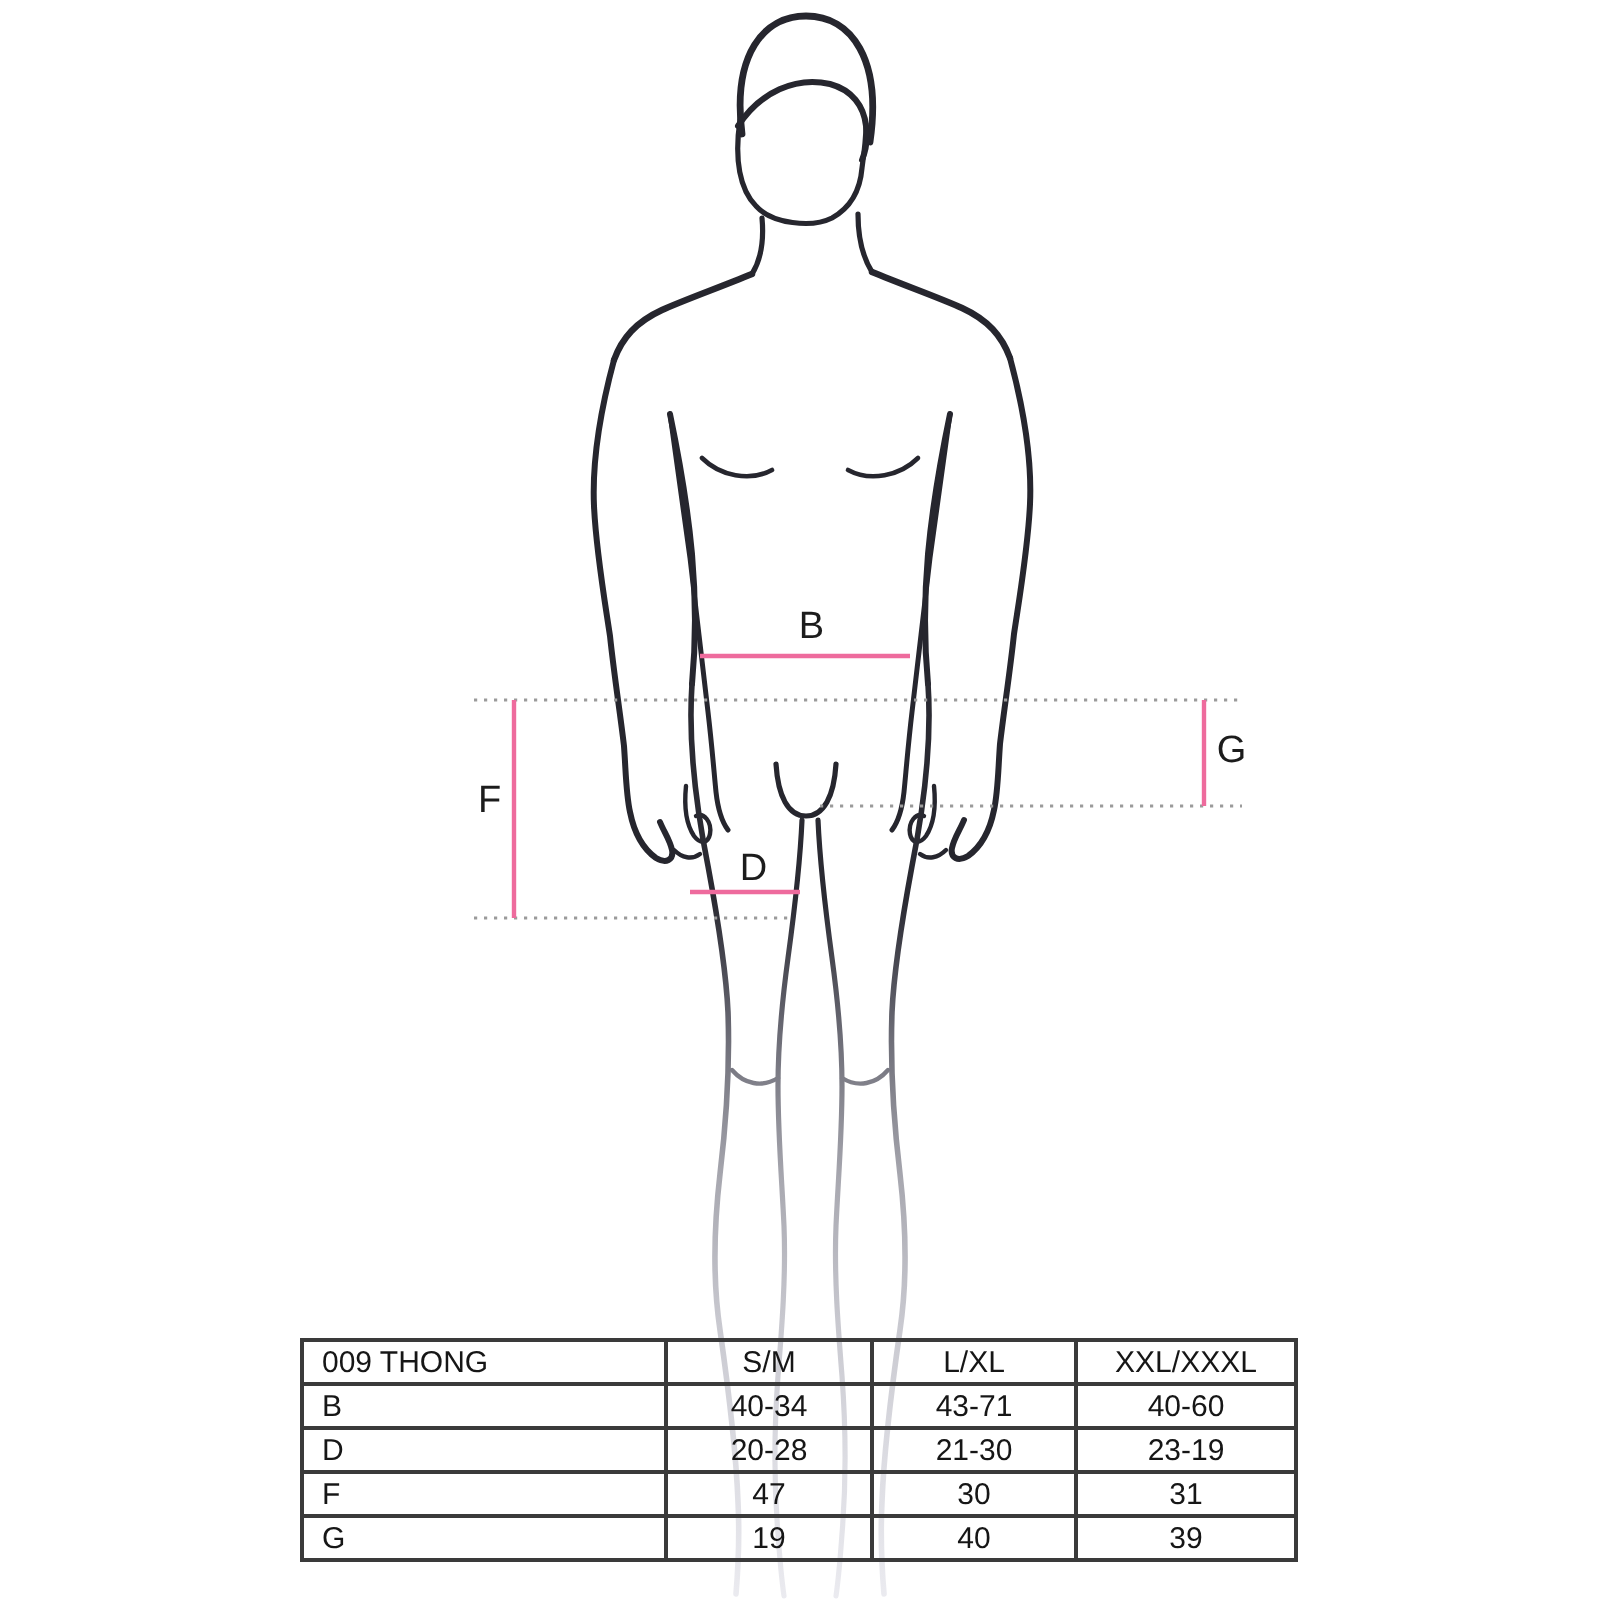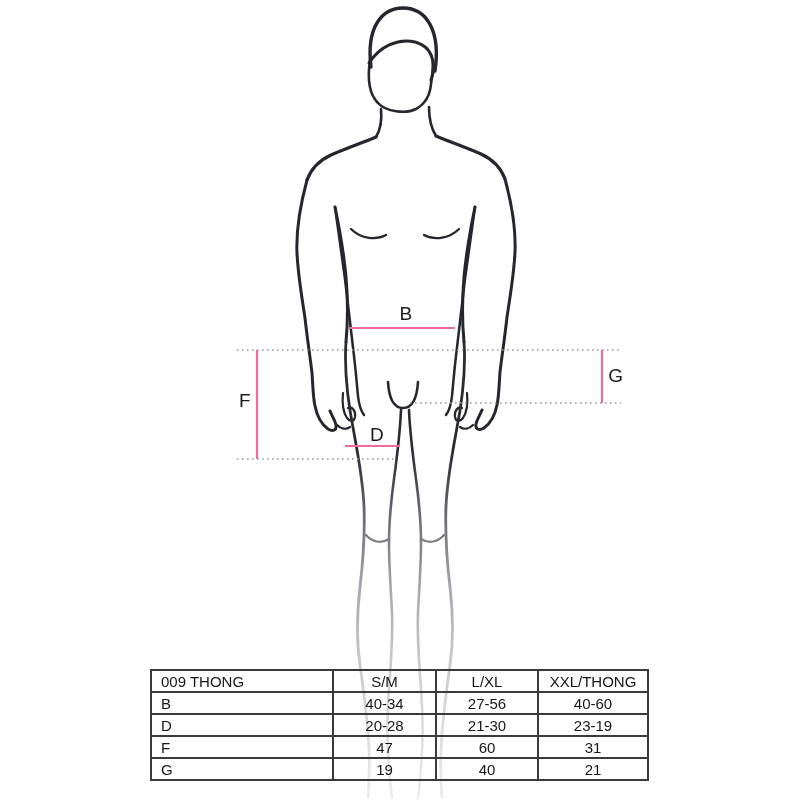--- a/index.html
+++ b/index.html
@@ -127,41 +127,41 @@
       <col style="width:182px">
         <col style="width:103px">
         <col style="width:102px">
         <col style="width:110px">
     </colgroup>
     <tbody>
       <tr>
         <td class="rowlabel">009 THONG</td>
         <td>S/M</td>
         <td>L/XL</td>
-        <td>XXL/THONG</td>
+        <td>XXL/XXXL</td>
       </tr>
       <tr>
         <td class="rowlabel">B</td>
         <td>40-34</td>
-        <td>27-56</td>
+        <td>43-71</td>
         <td>40-60</td>
       </tr>
       <tr>
         <td class="rowlabel">D</td>
         <td>20-28</td>
         <td>21-30</td>
         <td>23-19</td>
       </tr>
       <tr>
         <td class="rowlabel">F</td>
         <td>47</td>
-        <td>60</td>
+        <td>30</td>
         <td>31</td>
       </tr>
       <tr>
         <td class="rowlabel">G</td>
         <td>19</td>
         <td>40</td>
-        <td>21</td>
+        <td>39</td>
       </tr>
     </tbody>
   </table>
 </div>
 
 </body></html>

